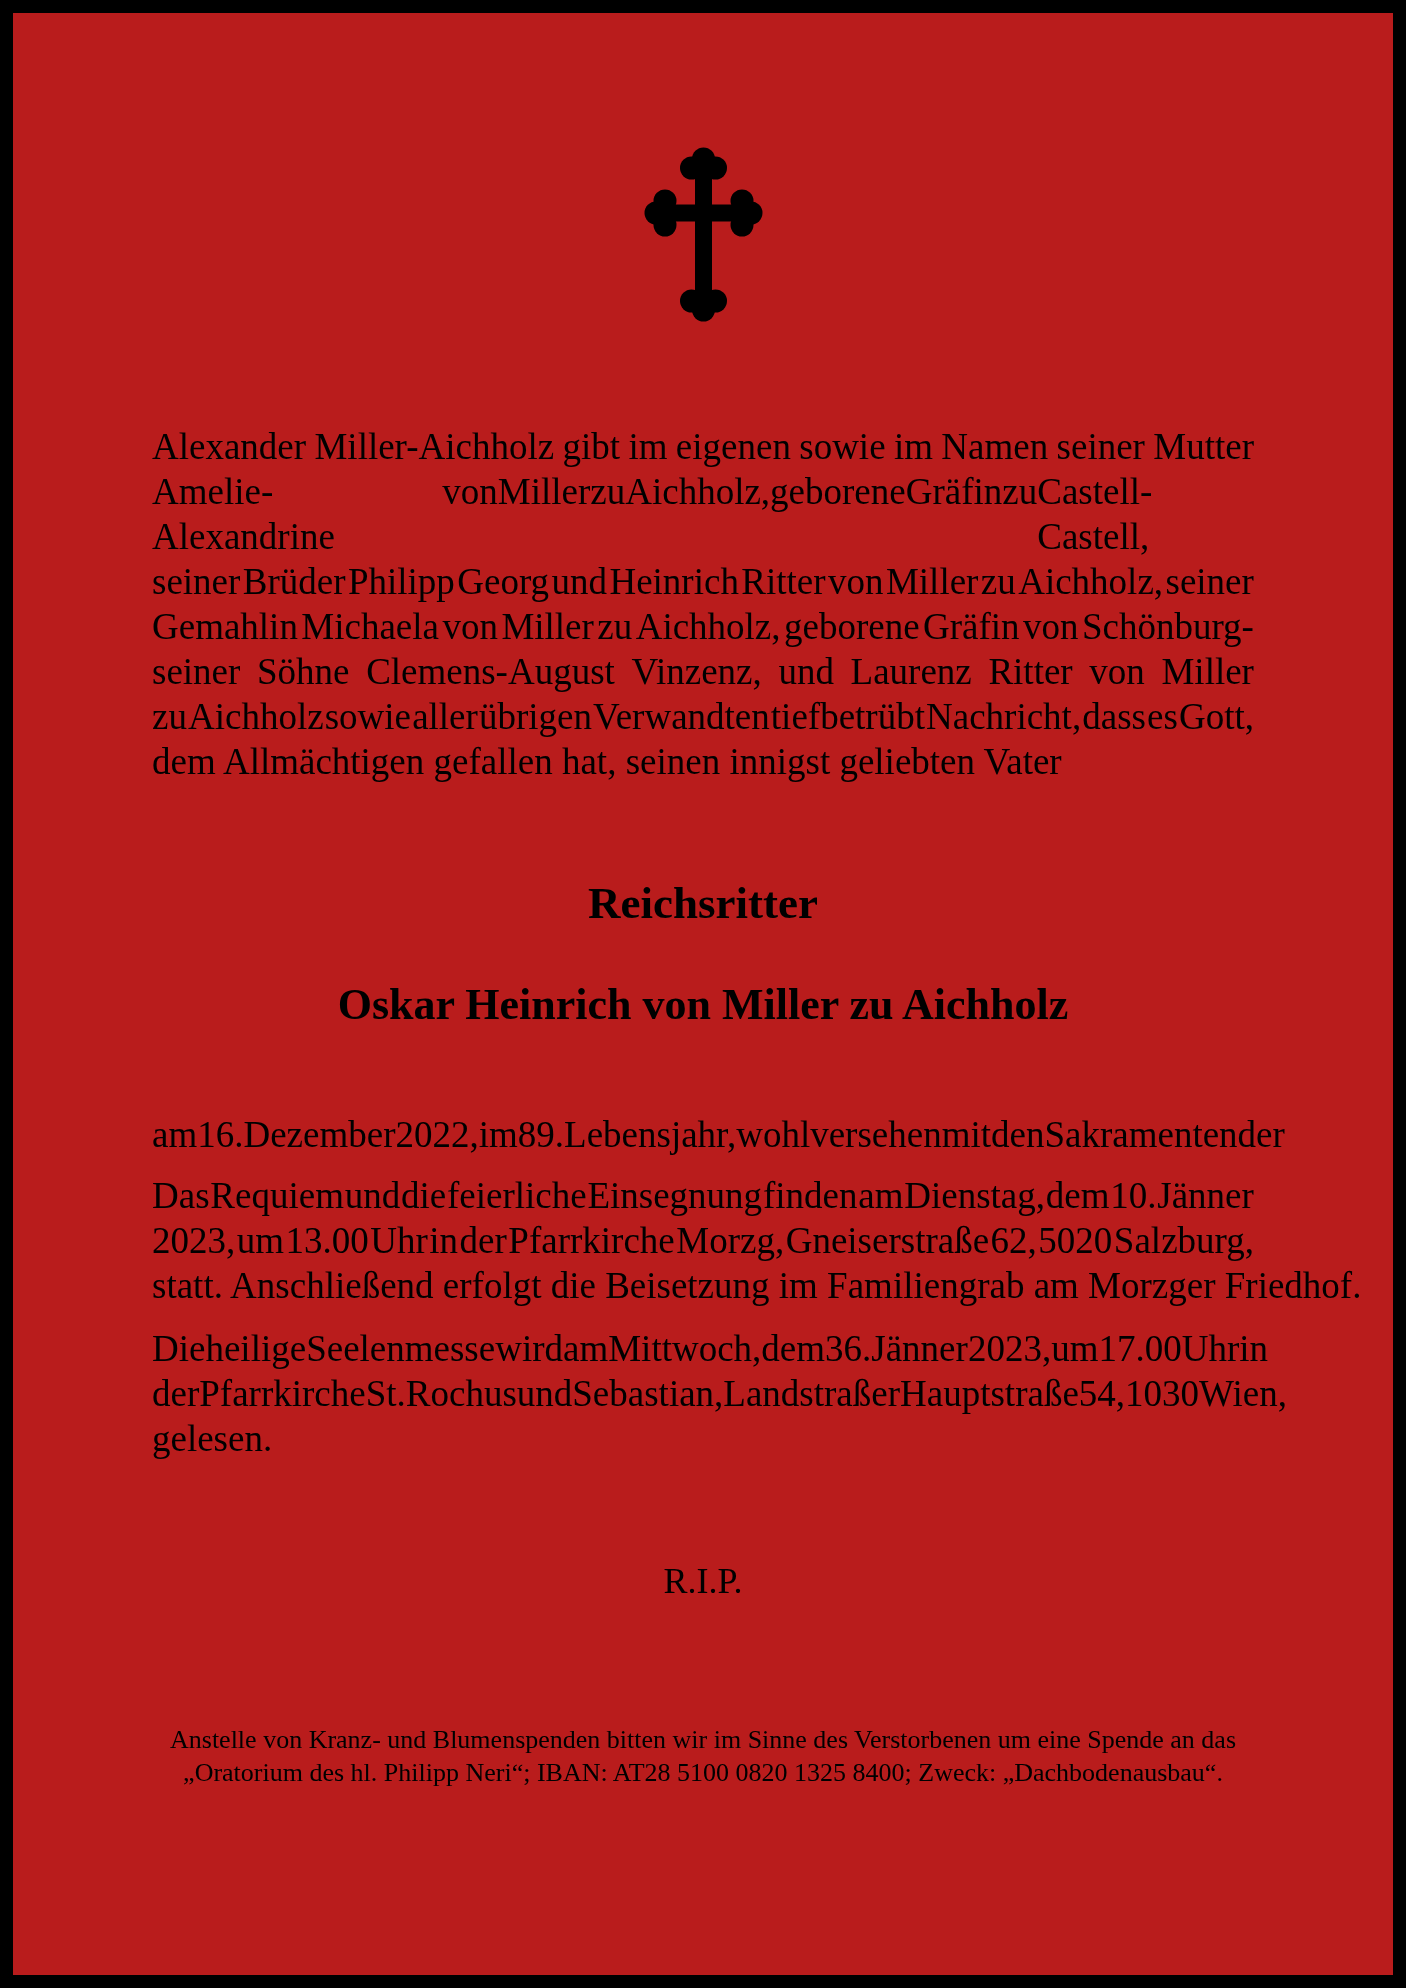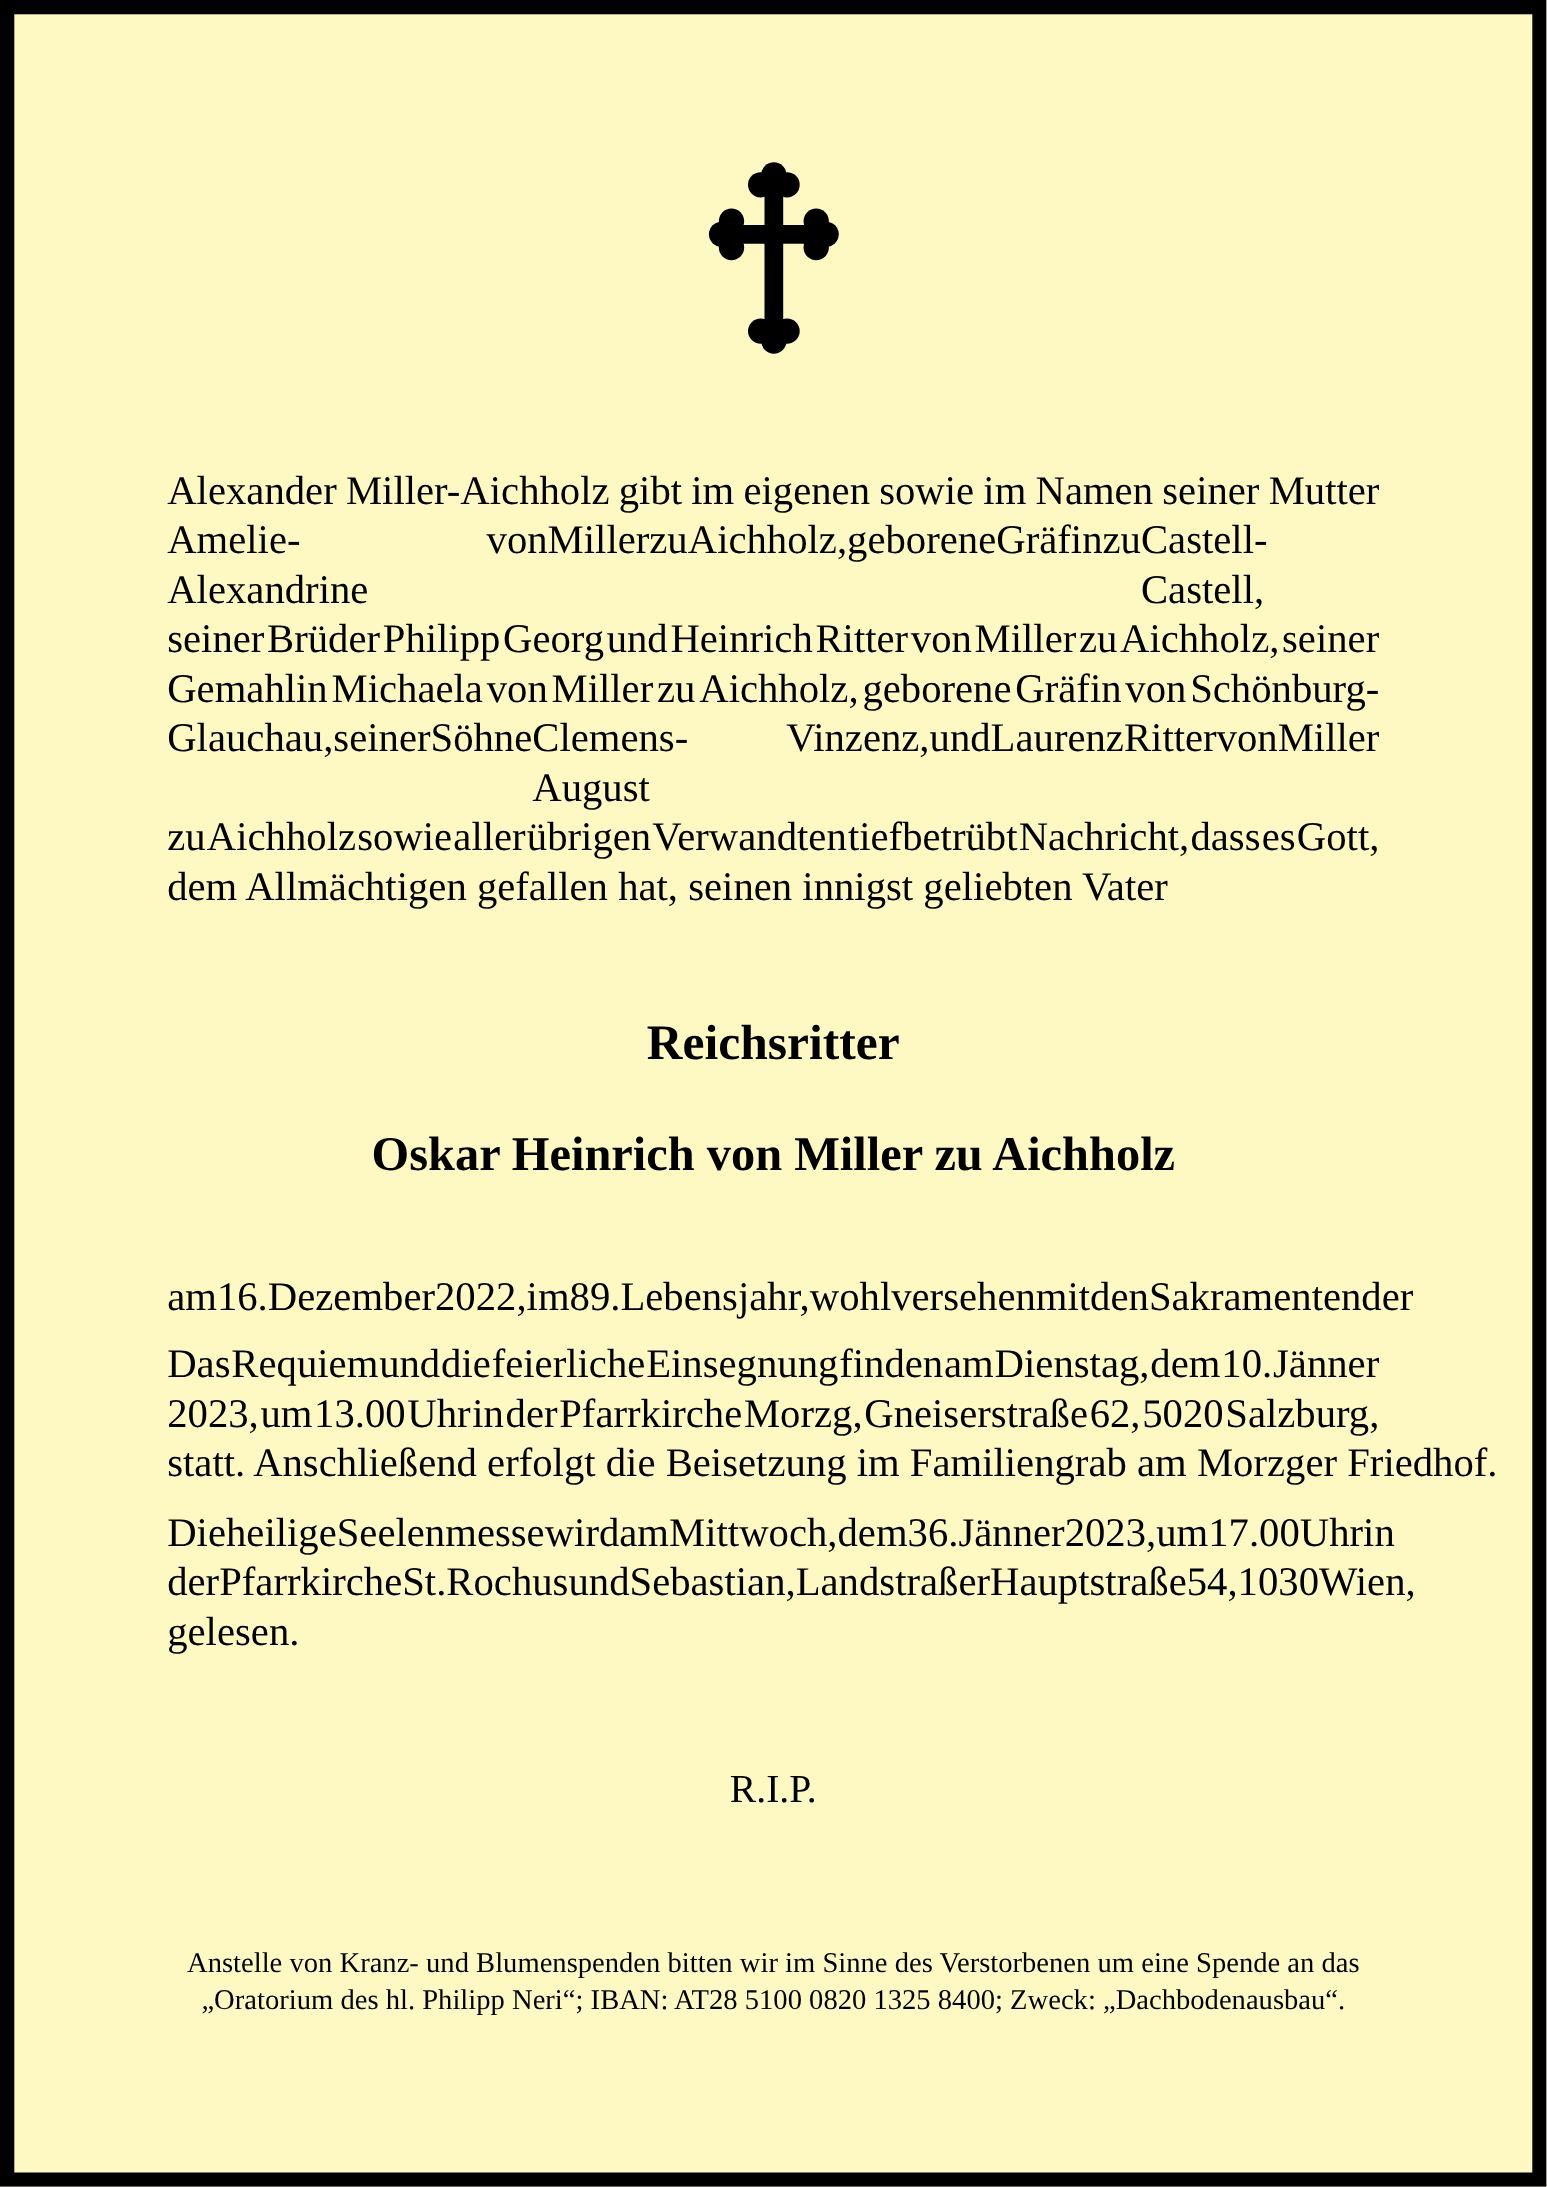--- a/index.html
+++ b/index.html
@@ -5,21 +5,21 @@
   html, body {
     margin: 0;
     padding: 0;
     background: #ffffff;
   }
   .page {
     width: 1406px;
     height: 1988px;
     box-sizing: border-box;
     border: 13px solid #000000;
-    background: #fef9c3;
+    background: #b91c1c;
     color: #000000;
     font-family: "Liberation Serif", "DejaVu Serif", serif;
     overflow: hidden;
   }
   .content {
     padding: 0 139px;
   }
   .cross-wrap {
     margin: 134px auto 0 auto;
     width: 123px;
@@ -142,21 +142,20 @@
           <span>von</span>
           <span>Miller</span>
           <span>zu</span>
           <span>Aichholz,</span>
           <span>geborene</span>
           <span>Gräfin</span>
           <span>von</span>
           <span>Schönburg-</span>
         </div>
         <div class="tline j">
-          <span>Glauchau,</span>
           <span>seiner</span>
           <span>Söhne</span>
           <span>Clemens-August</span>
           <span>Vinzenz,</span>
           <span>und</span>
           <span>Laurenz</span>
           <span>Ritter</span>
           <span>von</span>
           <span>Miller</span>
         </div>

